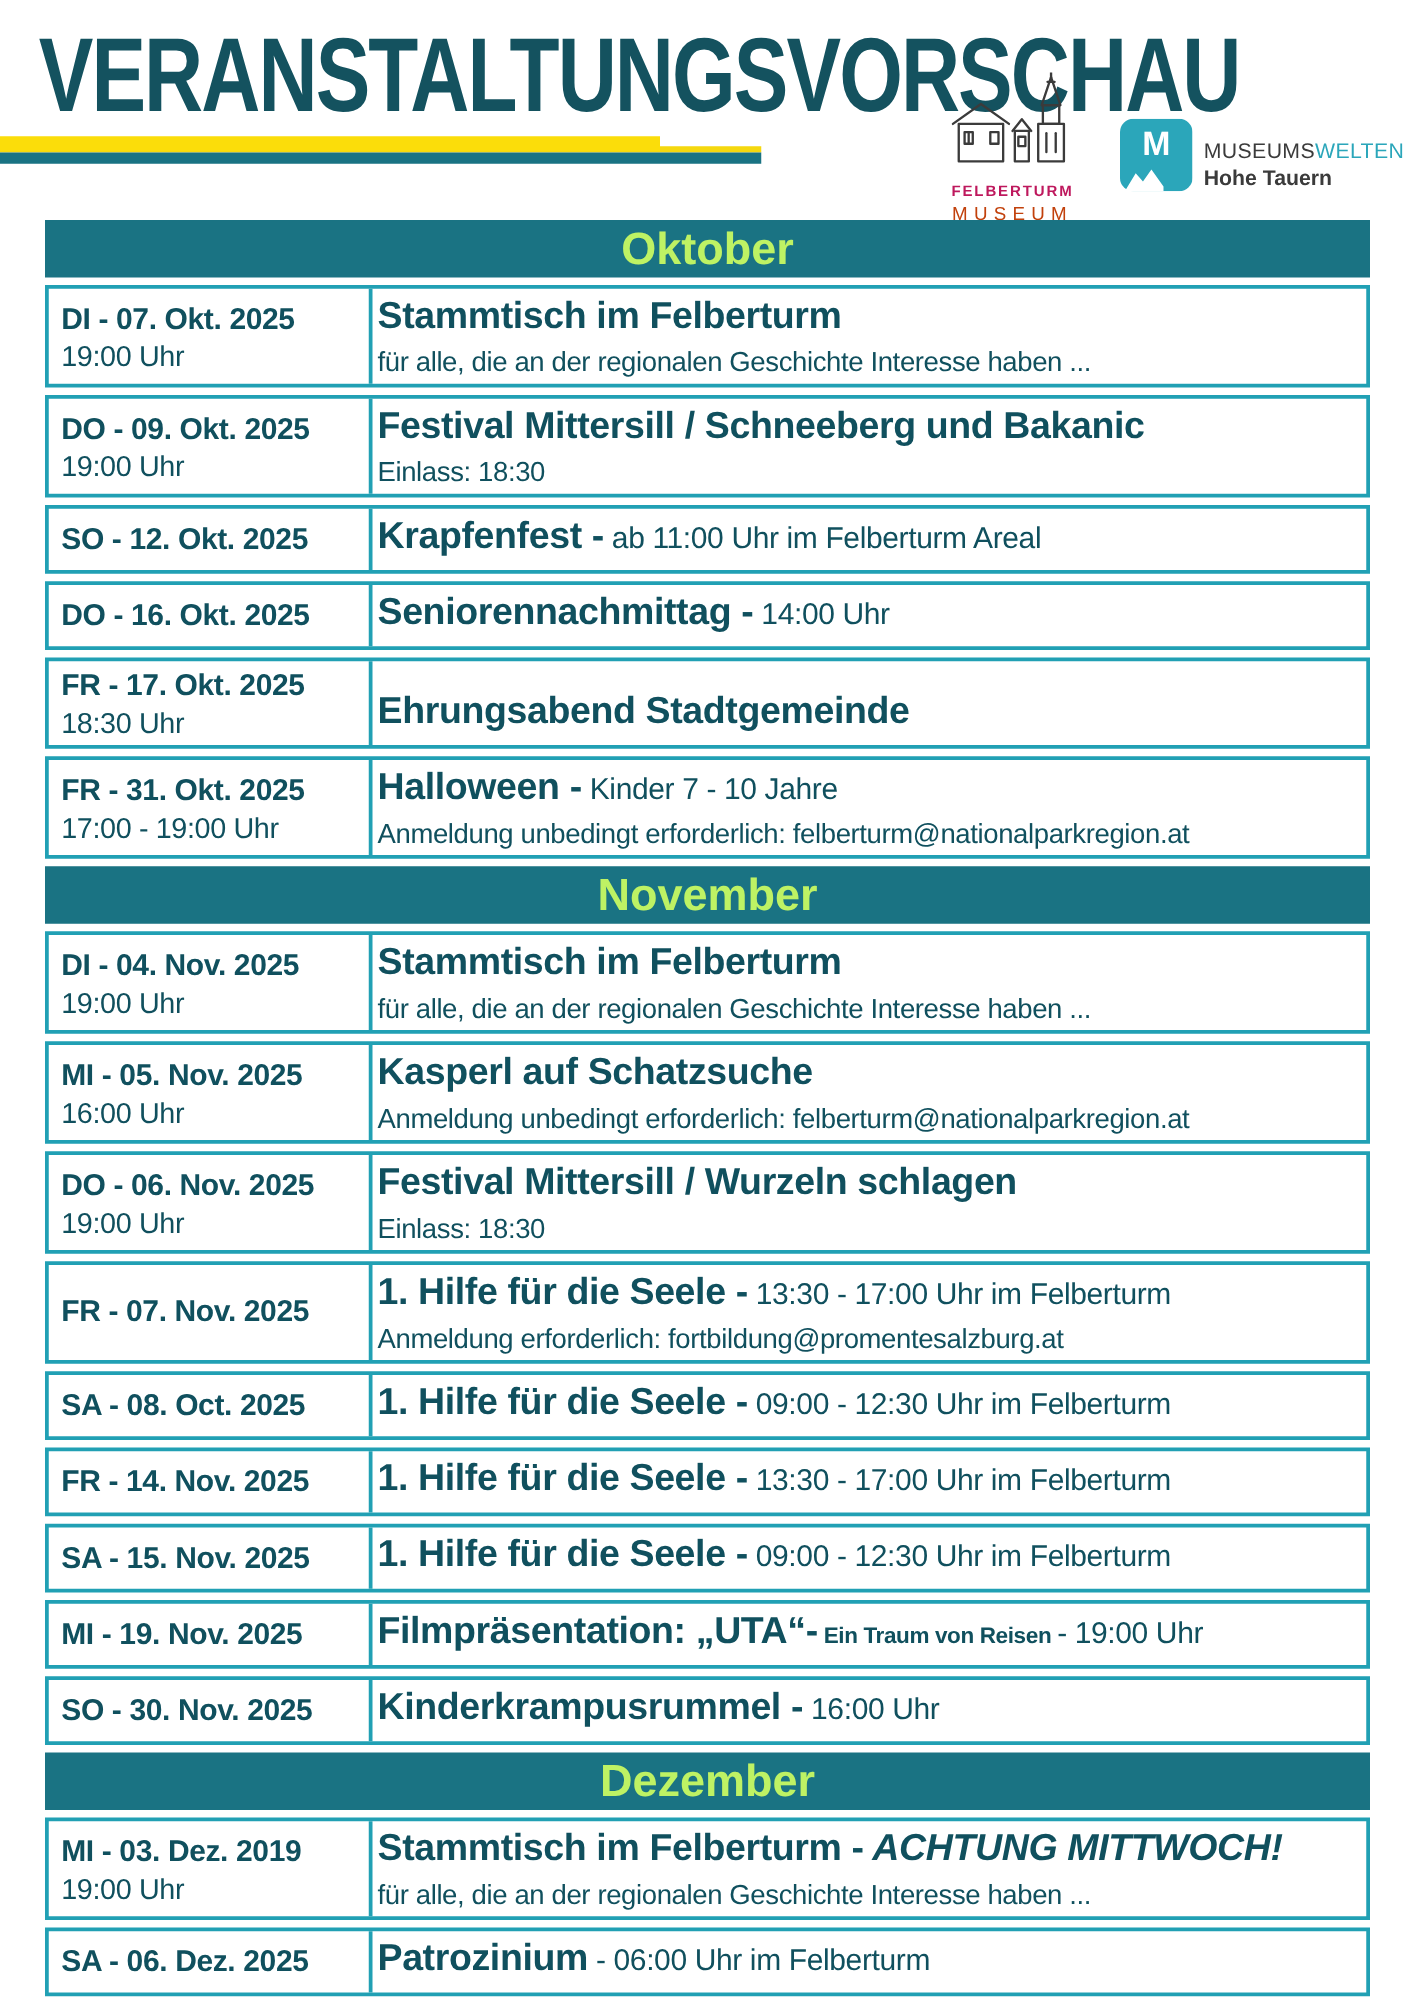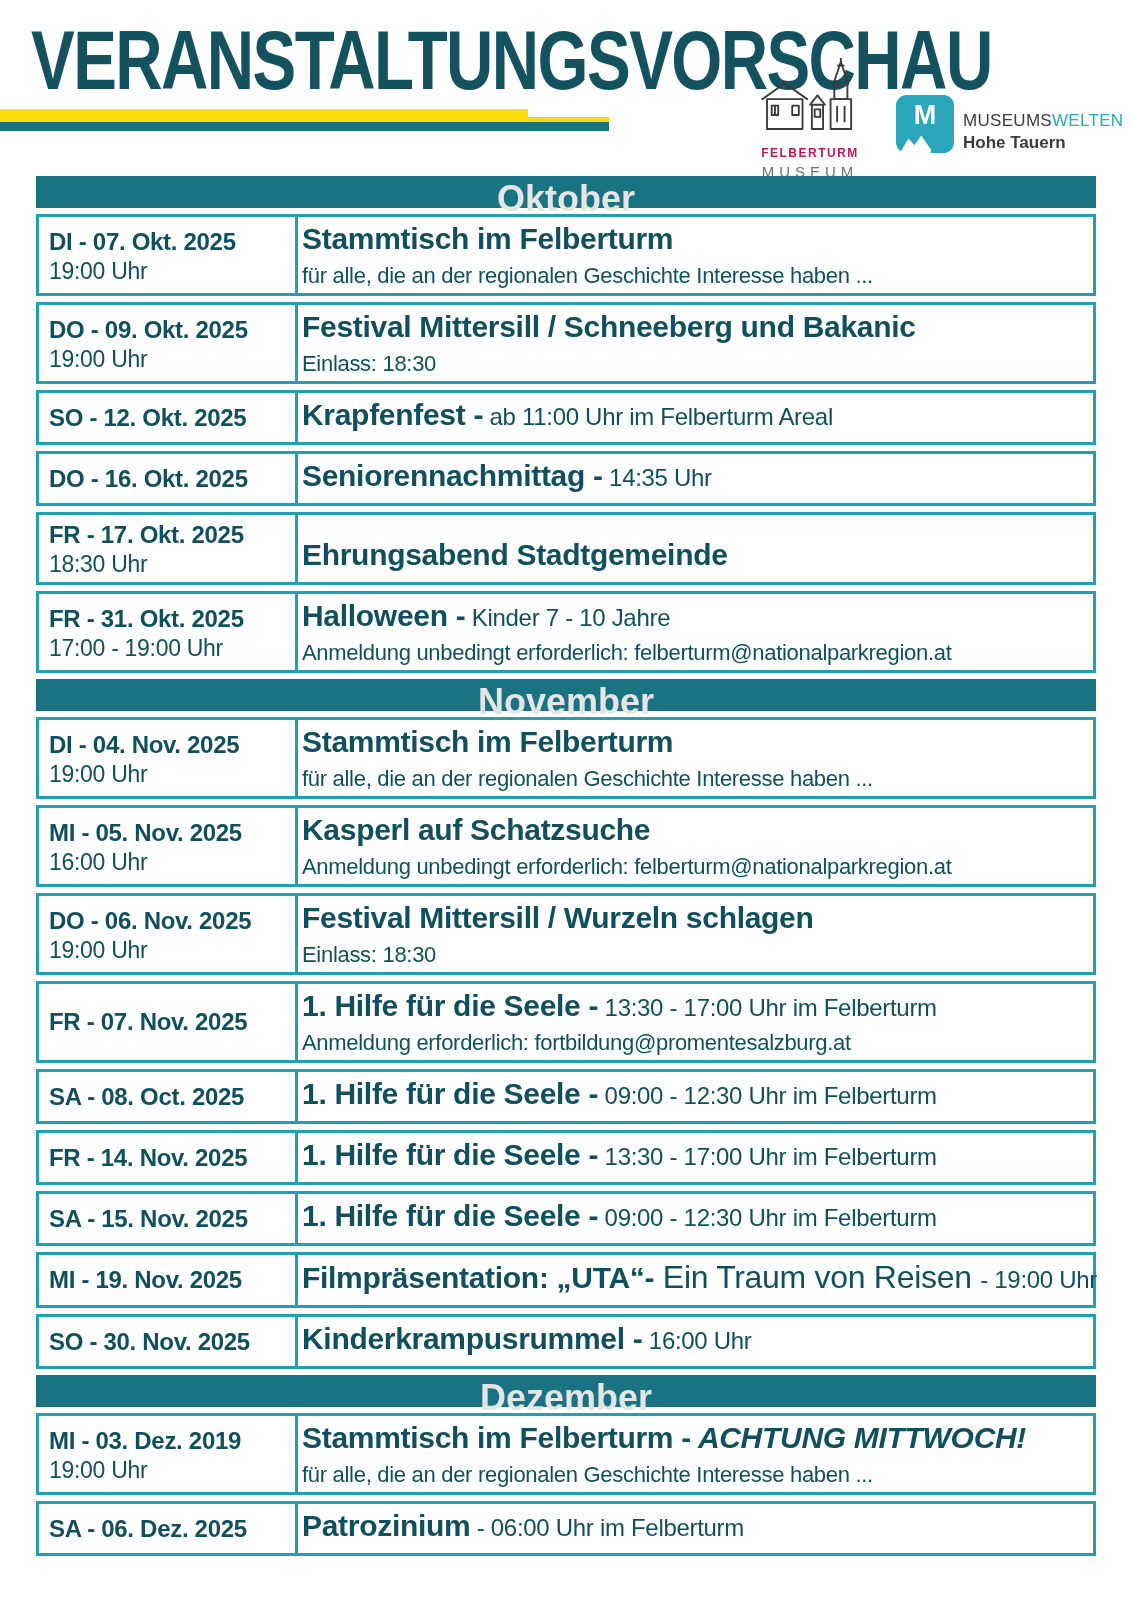--- a/index.html
+++ b/index.html
@@ -19,53 +19,53 @@
   }
   .bar{position:absolute;left:0;}
   .bar-yellow-thin{top:117px;width:609px;height:5px;background:#F5D80E;}
   .bar-yellow{top:109px;width:528px;height:12px;background:#FBDD0A;}
   .bar-teal{top:122px;width:609px;height:9px;background:#1A7383;}
 
   
   .logo-felberturm{position:absolute;left:745px;top:58px;width:130px;text-align:center;}
   .logo-felberturm svg{display:block;margin:0 auto;}
   .lf-line1{font-size:12px;font-weight:700;color:#be185d;letter-spacing:1.5px;line-height:19px;text-align:center;}
-  .lf-line2{font-size:15px;font-weight:400;color:#737373;letter-spacing:5px;line-height:18px;}
+  .lf-line2{font-size:15px;font-weight:400;color:#c2410c;letter-spacing:5px;line-height:18px;}
 
   
   .logo-mw{position:absolute;left:896px;top:95px;display:flex;align-items:flex-start;}
   .mw-text{margin-left:9px;padding-top:15px;line-height:22px;white-space:nowrap;}
   .mw-line1{font-size:17px;color:#3B3B3B;letter-spacing:0.3px;}
   .mw-welten{color:#2BA6BA;}
   .mw-line2{font-size:17px;color:#3B3B3B;font-weight:bold;}
 
   
   .schedule{position:absolute;left:36px;top:176px;width:1060px;}
   .section-bar{
-    height:32px;background:#1A7383;color:#e5e5e5;
+    height:46px;background:#1A7383;color:#bef264;
     font-size:36px;font-weight:700;text-align:center;line-height:46px;
     margin-bottom:6px;
   }
   .row{
     display:flex;border:3px solid #21A0B4;background:#ffffff;margin-bottom:6px;
   }
   .date-cell{
     width:244px;flex:none;border-right:3px solid #21A0B4;
     display:flex;flex-direction:column;justify-content:center;
     padding:4px 2px 4px 10px;letter-spacing:-0.3px;
   }
   .event-cell{
     flex:1;display:flex;flex-direction:column;justify-content:flex-end;
     padding:4px 6px 4px 4px;letter-spacing:-0.3px;
   }
   .date-line{font-size:24px;font-weight:700;line-height:32px;white-space:nowrap;}
   .time-line{font-size:23px;font-weight:400;line-height:27px;}
   .title-line{line-height:36px;white-space:nowrap;}
   .title{font-size:30px;font-weight:700;}
-  .mid{font-size:32px;font-weight:400;}
+  .mid{font-size:18px;font-weight:700;}
   .detail{font-size:24px;font-weight:400;}
   .em-italic{font-style:italic;margin-top:34px;}
   .subtitle{font-size:22px;font-weight:400;line-height:27px;white-space:nowrap;}
 </style>
 </head>
 <body>
 
 <div class="page">
 
   <h1 class="main-title">VERANSTALTUNGSVORSCHAU</h1>
@@ -141,21 +141,21 @@
         </div>
         <div class="event-cell">
           <div class="title-line"><span class="title">Krapfenfest -</span><span class="detail"> ab 11:00 Uhr im Felberturm Areal</span></div>
         </div>
       </div>
       <div class="row">
         <div class="date-cell">
           <div class="date-line">DO - 16. Okt. 2025</div>
         </div>
         <div class="event-cell">
-          <div class="title-line"><span class="title">Seniorennachmittag -</span><span class="detail"> 14:35 Uhr</span></div>
+          <div class="title-line"><span class="title">Seniorennachmittag -</span><span class="detail"> 14:00 Uhr</span></div>
         </div>
       </div>
       <div class="row">
         <div class="date-cell">
           <div class="date-line">FR - 17. Okt. 2025</div>
           <div class="time-line">18:30 Uhr</div>
         </div>
         <div class="event-cell">
           <div class="title-line"><span class="title">Ehrungsabend Stadtgemeinde</span></div>
         </div>

